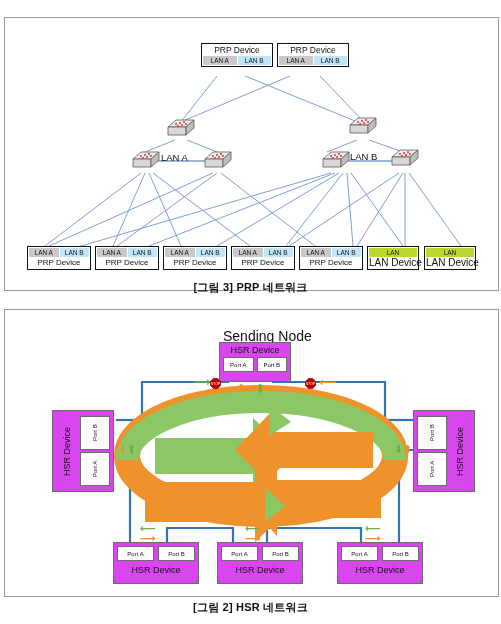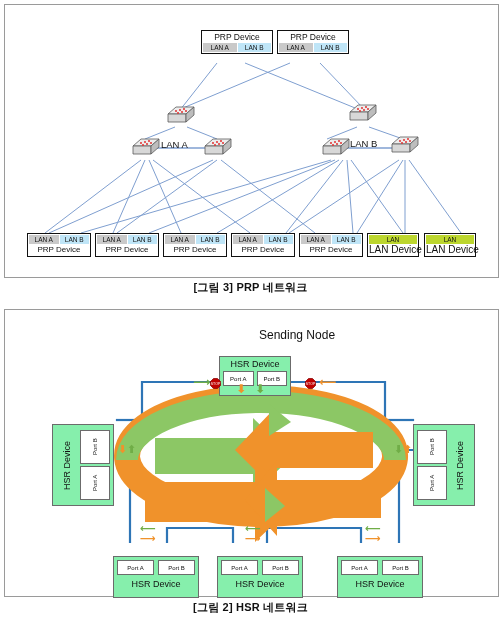--- a/index.html
+++ b/index.html
@@ -2,21 +2,21 @@
 <html><head>
 <meta charset="utf-8">
 <style>
   html,body{margin:0;padding:0;background:#ffffff;}
   body{width:501px;height:624px;font-family:"Liberation Sans","DejaVu Sans",sans-serif;}
 
   .page{position:relative;width:501px;height:624px;overflow:hidden;background:#fff;}
 
   
   .figure{position:absolute;left:4px;width:493px;background:#fff;border:1px solid #9a9a9a;}
-  #fig-prp{top:4px;height:272px;}
+  #fig-prp{top:17px;height:272px;}
   #fig-hsr{top:309px;height:286px;}
 
   .caption{position:absolute;left:0;width:501px;text-align:center;
            font-size:11px;color:#111;font-weight:bold;letter-spacing:.2px;}
   #cap-prp{top:280px;}
   #cap-hsr{top:600px;}
 
   .canvas{position:absolute;inset:0;}
   svg.lines{position:absolute;left:0;top:0;overflow:visible;}
 
@@ -39,27 +39,27 @@
            width:52px;box-sizing:border-box;padding:1px;}
   .lan-dev .title{font-size:10px;text-align:center;color:#111;line-height:11px;white-space:nowrap;}
 
   .lanlabel{position:absolute;font-size:9.5px;color:#111;white-space:nowrap;}
 
   
   .switch{position:absolute;width:30px;height:22px;}
   .switch svg{display:block;}
 
   
-  .hsr-box{position:absolute;border:1.4px solid #6b6b6b;background:#86efac;box-sizing:border-box;margin-top:14px;}
+  .hsr-box{position:absolute;border:1.4px solid #6b6b6b;background:#d946ef;box-sizing:border-box;}
   .hsr-title{font-size:9px;color:#111;text-align:center;white-space:nowrap;}
   .port{border:1px solid #6b6b6b;background:#fff;font-size:6px;color:#111;
         text-align:center;box-sizing:border-box;white-space:nowrap;}
   .vert{writing-mode:vertical-rl;transform:rotate(180deg);}
 
-  .sending-label{position:absolute;font-size:12px;color:#111;white-space:nowrap;margin-left:36px;}
+  .sending-label{position:absolute;font-size:14px;color:#111;white-space:nowrap;}
 
   .stop{position:absolute;width:11px;height:11px;}
   .arr{position:absolute;font-weight:bold;line-height:1;}
 </style>
 </head>
 <body>
 
 <div class="page">
 
   <div class="figure" id="fig-prp">

